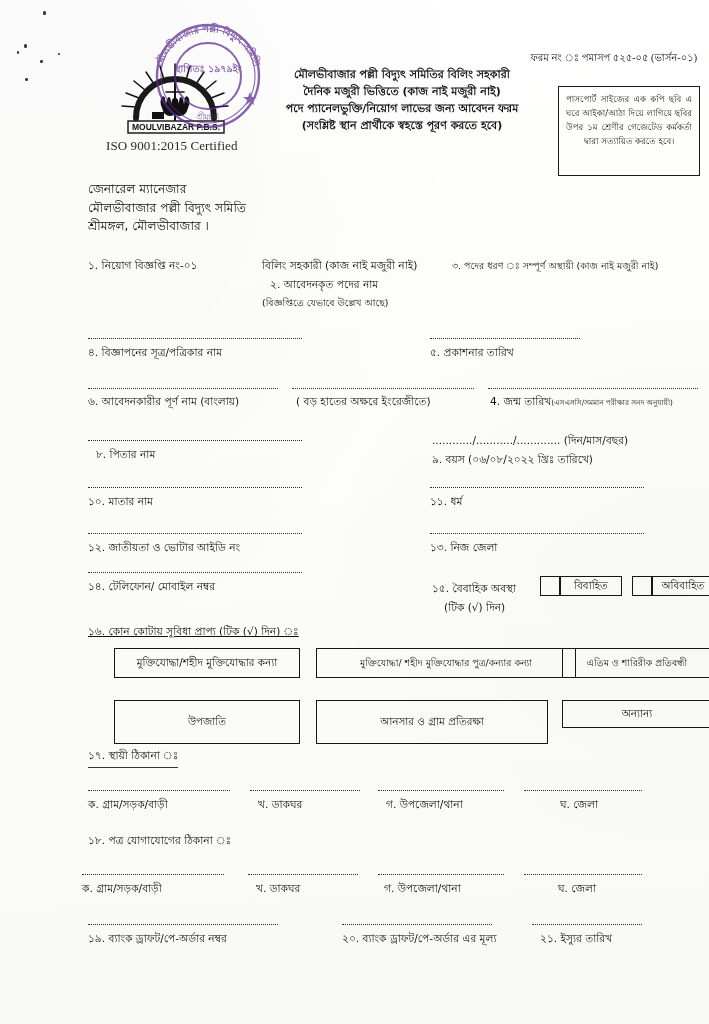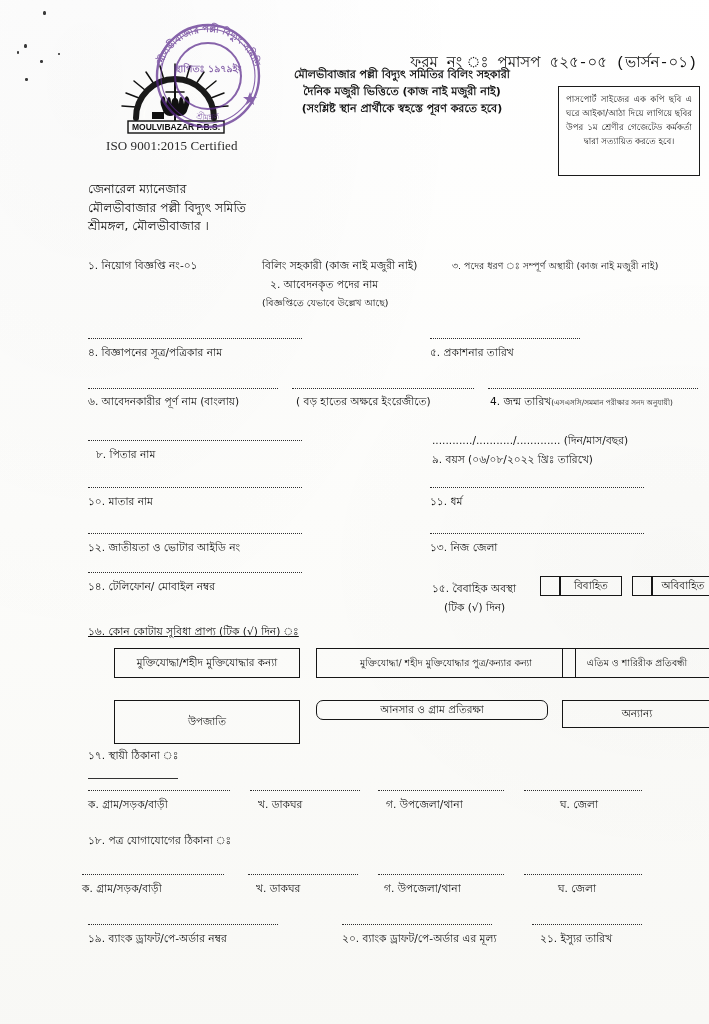--- a/index.html
+++ b/index.html
@@ -70,22 +70,22 @@
     font-family: "DejaVu Sans", sans-serif;
     font-size: 11px;
     font-weight: 600;
     line-height: 1.55;
     color: #111;
   }
   #title-block div { white-space: nowrap; }
   #form-number {
     position: absolute;
     right: 12px; top: 50px;
-    font-family: Liberation Mono, monospace;
-    font-size: 15px;
+    font-family: Liberation Serif, serif;
+    font-size: 10px;
     color: #111;
   }
   #photo-box {
     position: absolute;
     left: 558px; top: 86px;
     width: 142px; height: 90px;
     border: 1.4px solid #1a1a1a;
     box-sizing: border-box;
     padding: 6px 7px;
     font-family: "DejaVu Sans", sans-serif;
@@ -139,21 +139,21 @@
   }
   .obox.tight { font-size: 9.4px; }
   .tickbox {
     position: absolute;
     border: 1.5px solid #161616;
     box-sizing: border-box;
     background: transparent;
   }
   .underline-label {
     border-bottom: 1px solid #333;
-    padding-bottom: 17px;
+    padding-bottom: 6px;
   }
 </style>
 </head>
 <body>
 
 <div id="page">
   <div id="paper-texture"></div>
 
   <div class="speck" style="left:24px;top:44px;width:3px;height:4px;"></div>
   <div class="speck" style="left:58px;top:53px;width:2px;height:2px;"></div>
@@ -222,20 +222,21 @@
           </text>
           <text x="62" y="58" font-family="DejaVu Sans, sans-serif" font-size="9.5" font-weight="bold" fill="#5b2a8c" text-anchor="middle">স্থাপিতঃ ১৯৭৯ইং</text>
           <polygon points="104,78 106,83 111,83 107,86 108,91 104,88 100,91 101,86 97,83 102,83" fill="#5b2a8c"></polygon>
         </g>
       </svg>
     </div>
 
     <div id="title-block">
       <div>মৌলভীবাজার পল্লী বিদ্যুৎ সমিতির বিলিং সহকারী</div>
       <div>দৈনিক মজুরী ভিত্তিতে (কাজ নাই মজুরী নাই)</div>
+      <div>পদে প্যানেলভুক্তি/নিয়োগ লাভের জন্য আবেদন ফরম</div>
       <div>(সংশ্লিষ্ট স্থান প্রার্থীকে স্বহস্তে পূরণ করতে হবে)</div>
     </div>
 
     <div id="photo-box">পাসপোর্ট সাইজের এক কপি ছবি এ ঘরে আইকা/আঠা দিয়ে লাগিয়ে ছবির উপর ১ম শ্রেণীর গেজেটেড কর্মকর্তা দ্বারা সত্যায়িত করতে হবে।</div>
   </div>
 
   <div id="addressee">
     <div>জেনারেল ম্যানেজার</div>
     <div>মৌলভীবাজার পল্লী বিদ্যুৎ সমিতি</div>
     <div>শ্রীমঙ্গল, মৌলভীবাজার ।</div>
@@ -284,21 +285,21 @@
   <div class="tickbox" style="left:632px; top:576px; width:20px; height:20px;"></div>
   <div class="obox" style="left:652px; top:576px; width:62px; height:20px;">অবিবাহিত</div>
 
   <div class="fld" style="left:88px; top:624px;text-decoration:underline;">১৬. কোন কোটায় সুবিধা প্রাপ্য (টিক (√) দিন) ঃ</div>
 
   <div class="obox" style="left:114px; top:648px; width:186px; height:30px;">মুক্তিযোদ্ধা/শহীদ মুক্তিযোদ্ধার কন্যা</div>
   <div class="obox tight" style="left:316px; top:648px; width:260px; height:30px;">মুক্তিযোদ্ধা/ শহীদ মুক্তিযোদ্ধার পুত্র/কন্যার কন্যা</div>
   <div class="obox tight" style="left:562px; top:648px; width:150px; height:30px;">এতিম ও শারিরীক প্রতিবন্ধী</div>
 
   <div class="obox" style="left:114px; top:700px; width:186px; height:44px;">উপজাতি</div>
-  <div class="obox" style="left:316px; top:700px; width:232px; height:20px;border-radius:7px;">আনসার ও গ্রাম প্রতিরক্ষা</div>
+  <div class="obox" style="left:316px; top:700px; width:232px; height:44px;">আনসার ও গ্রাম প্রতিরক্ষা</div>
   <div class="obox" style="left:562px; top:700px; width:150px; height:28px;">অন্যান্য</div>
 
   <div class="fld" style="left:88px; top:748px;"><span class="underline-label">১৭. স্থায়ী ঠিকানা ঃ</span></div>
   <div class="dotline" style="left:88px; top:790px; width:142px;"></div>
   <div class="fld" style="left:88px; top:797px;">ক. গ্রাম/সড়ক/বাড়ী</div>
   <div class="dotline" style="left:250px; top:790px; width:110px;"></div>
   <div class="fld" style="left:258px; top:797px;">খ. ডাকঘর</div>
   <div class="dotline" style="left:378px; top:790px; width:126px;"></div>
   <div class="fld" style="left:386px; top:797px;">গ. উপজেলা/থানা</div>
   <div class="dotline" style="left:524px; top:790px; width:118px;"></div>

